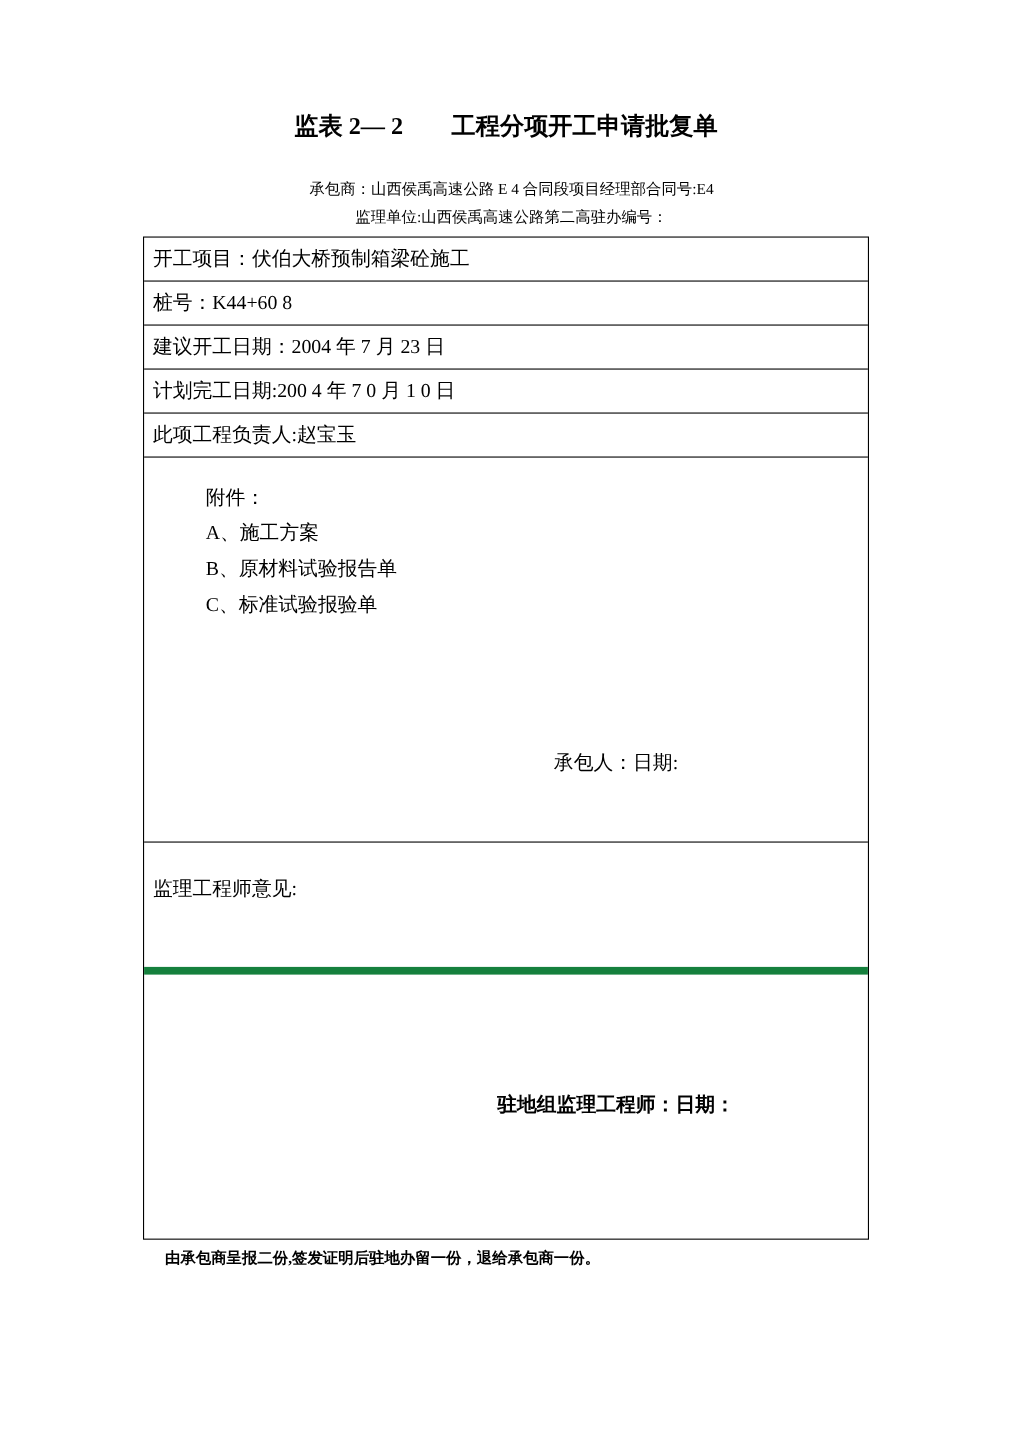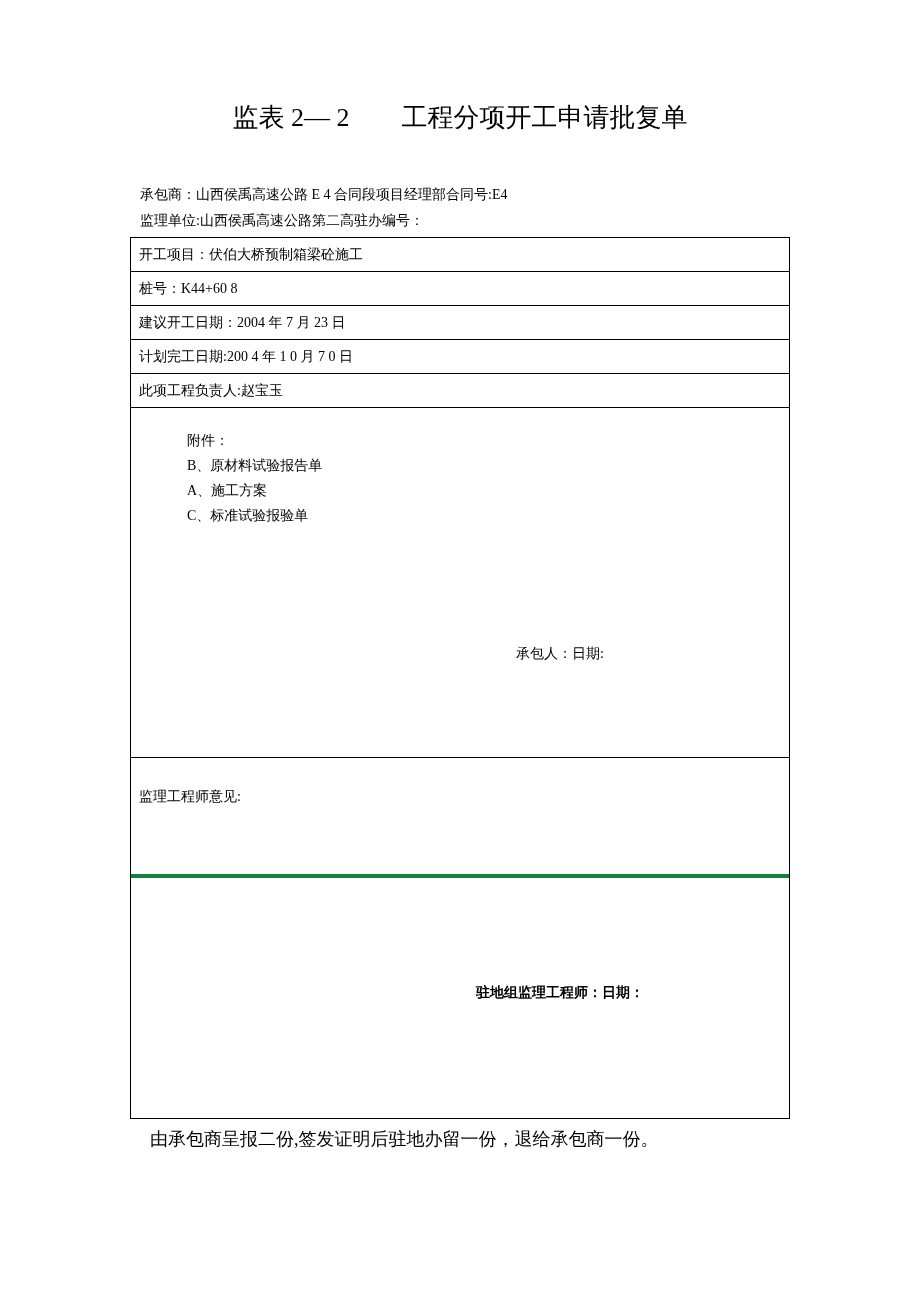--- a/index.html
+++ b/index.html
@@ -10,35 +10,36 @@
     body {
       background: #ffffff;
       font-family: "SimSun", "宋体", serif;
       width: 920px;
       height: 1302px;
       padding: 100px 130px 60px 130px;
       color: #000;
     }
     .title {
       text-align: center;
-      font-size: 26px;
-      font-weight: normal;
-      margin-bottom: 49px;
+      font-size: 22px;
+      font-weight: bold;
+      margin-bottom: 32px;
       font-family: "SimSun", "宋体", serif;
     }
     .header-info {
       font-size: 14px;
       line-height: 1.6;
       margin-bottom: 4px;
       padding-left: 10px;
+      text-align: center;
     }
     .form-table {
       border: 1px solid #000;
       width: 100%;
-      font-size: 14px;
+      font-size: 18px;
     }
     .form-row {
       border-bottom: 1px solid #000;
       padding: 6px 8px;
       line-height: 1.5;
     }
     .form-row:last-child {
       border-bottom: none;
     }
     .attachments-section {
@@ -50,60 +51,61 @@
     .attachments-list {
       line-height: 1.8;
       margin-left: 48px;
     }
     .contractor-sign {
       text-align: center;
       margin-top: 116px;
       padding-left: 200px;
     }
     .supervisor-section {
-      border-bottom: 4px solid #15803d;
+      border-bottom: 7px solid #15803d;
       padding: 30px 8px;
       min-height: 120px;
     }
     .proceed-section {
       padding: 30px 8px 10px 8px;
       min-height: 240px;
       position: relative;
     }
     .engineer-sign {
       text-align: center;
       margin-top: 76px;
       padding-left: 200px;
       font-weight: bold;
     }
     .footer-note {
-      font-size: 18px;
+      font-size: 14px;
       padding: 8px 0 0 20px;
+      font-weight: bold;
     }
   </style>
 </head>
 <body>
 
 <div class="title">监表 2— 2　　工程分项开工申请批复单</div>
 
 <div class="header-info">承包商：山西侯禹高速公路 E 4 合同段项目经理部合同号:E4</div>
 <div class="header-info">监理单位:山西侯禹高速公路第二高驻办编号：</div>
 
 <div class="form-table">
   <div class="form-row">开工项目：伏伯大桥预制箱梁砼施工</div>
   <div class="form-row">桩号：K44+60 8</div>
   <div class="form-row">建议开工日期：2004 年 7 月 23 日</div>
-  <div class="form-row">计划完工日期:200 4 年 1 0 月 7 0 日</div>
+  <div class="form-row">计划完工日期:200 4 年 7 0 月 1 0 日</div>
   <div class="form-row">此项工程负责人:赵宝玉</div>
 
   <div class="attachments-section">
     <div class="attachments-list">
       <div>附件：</div>
+      <div>A、施工方案</div>
       <div>B、原材料试验报告单</div>
-      <div>A、施工方案</div>
       <div>C、标准试验报验单</div>
     </div>
     <div class="contractor-sign">承包人：日期:</div>
   </div>
 
   <div class="supervisor-section">
     <div>监理工程师意见:</div>
   </div>
 
   <div class="proceed-section">

